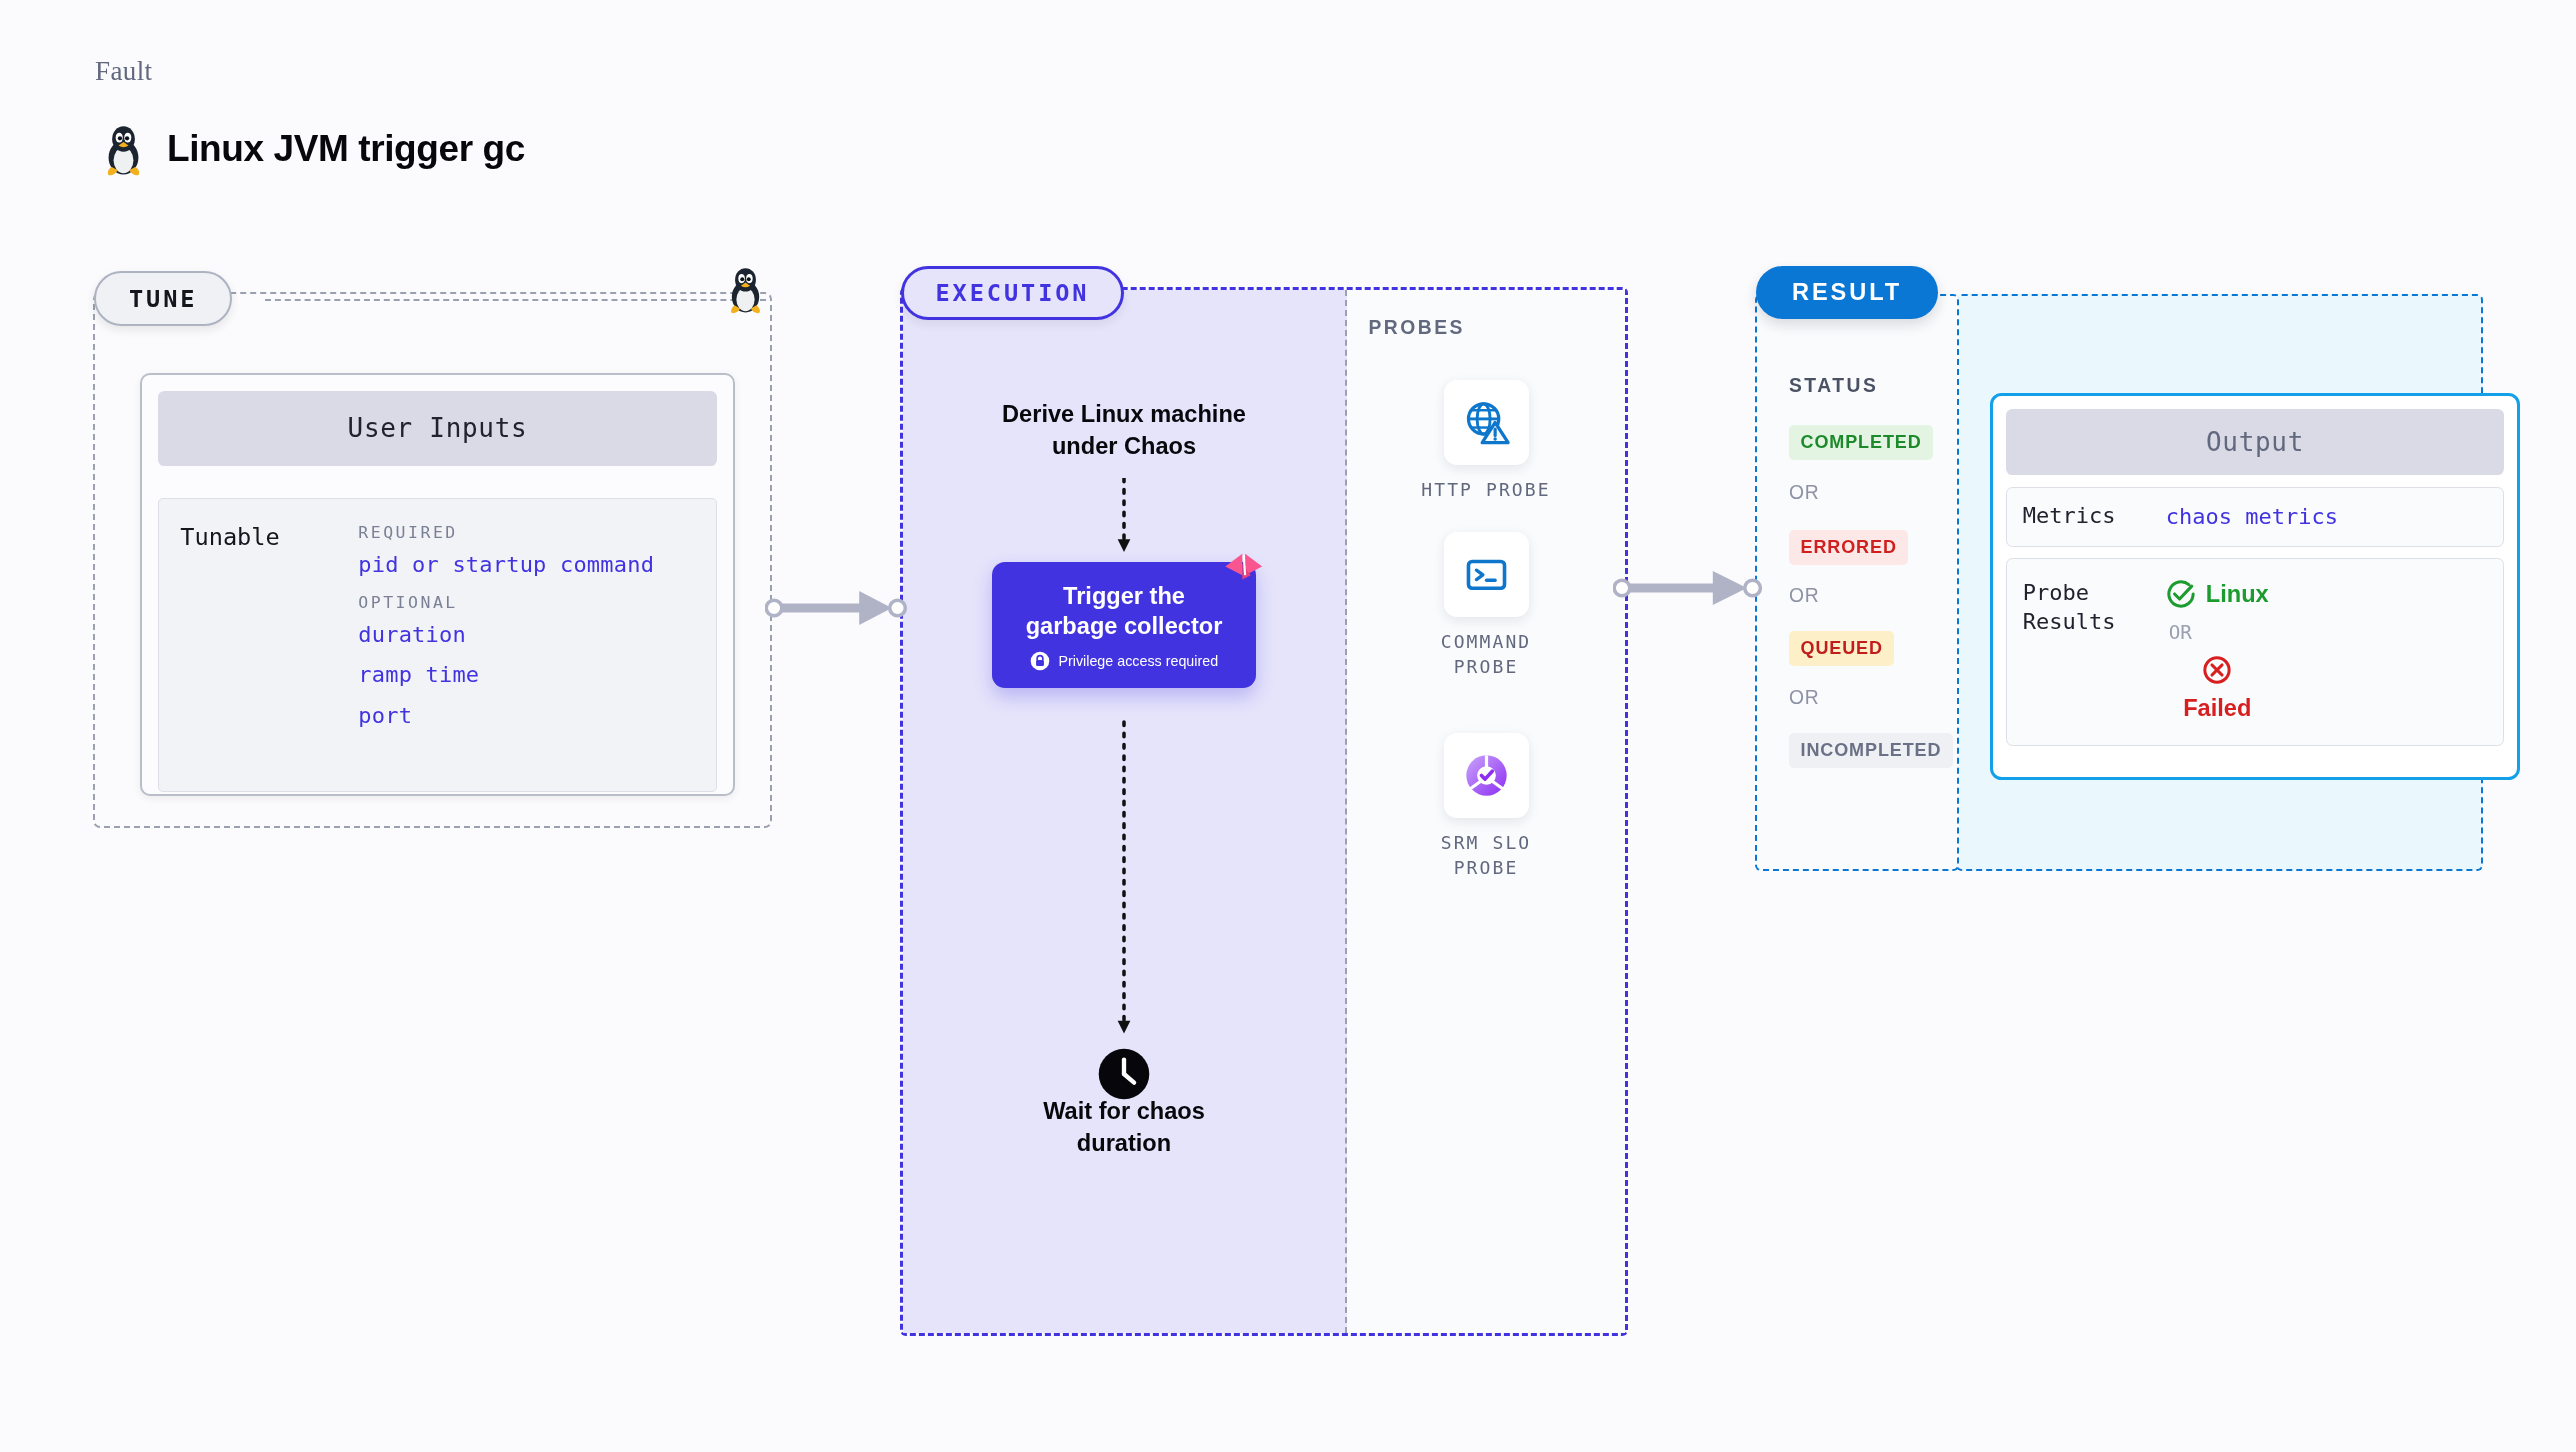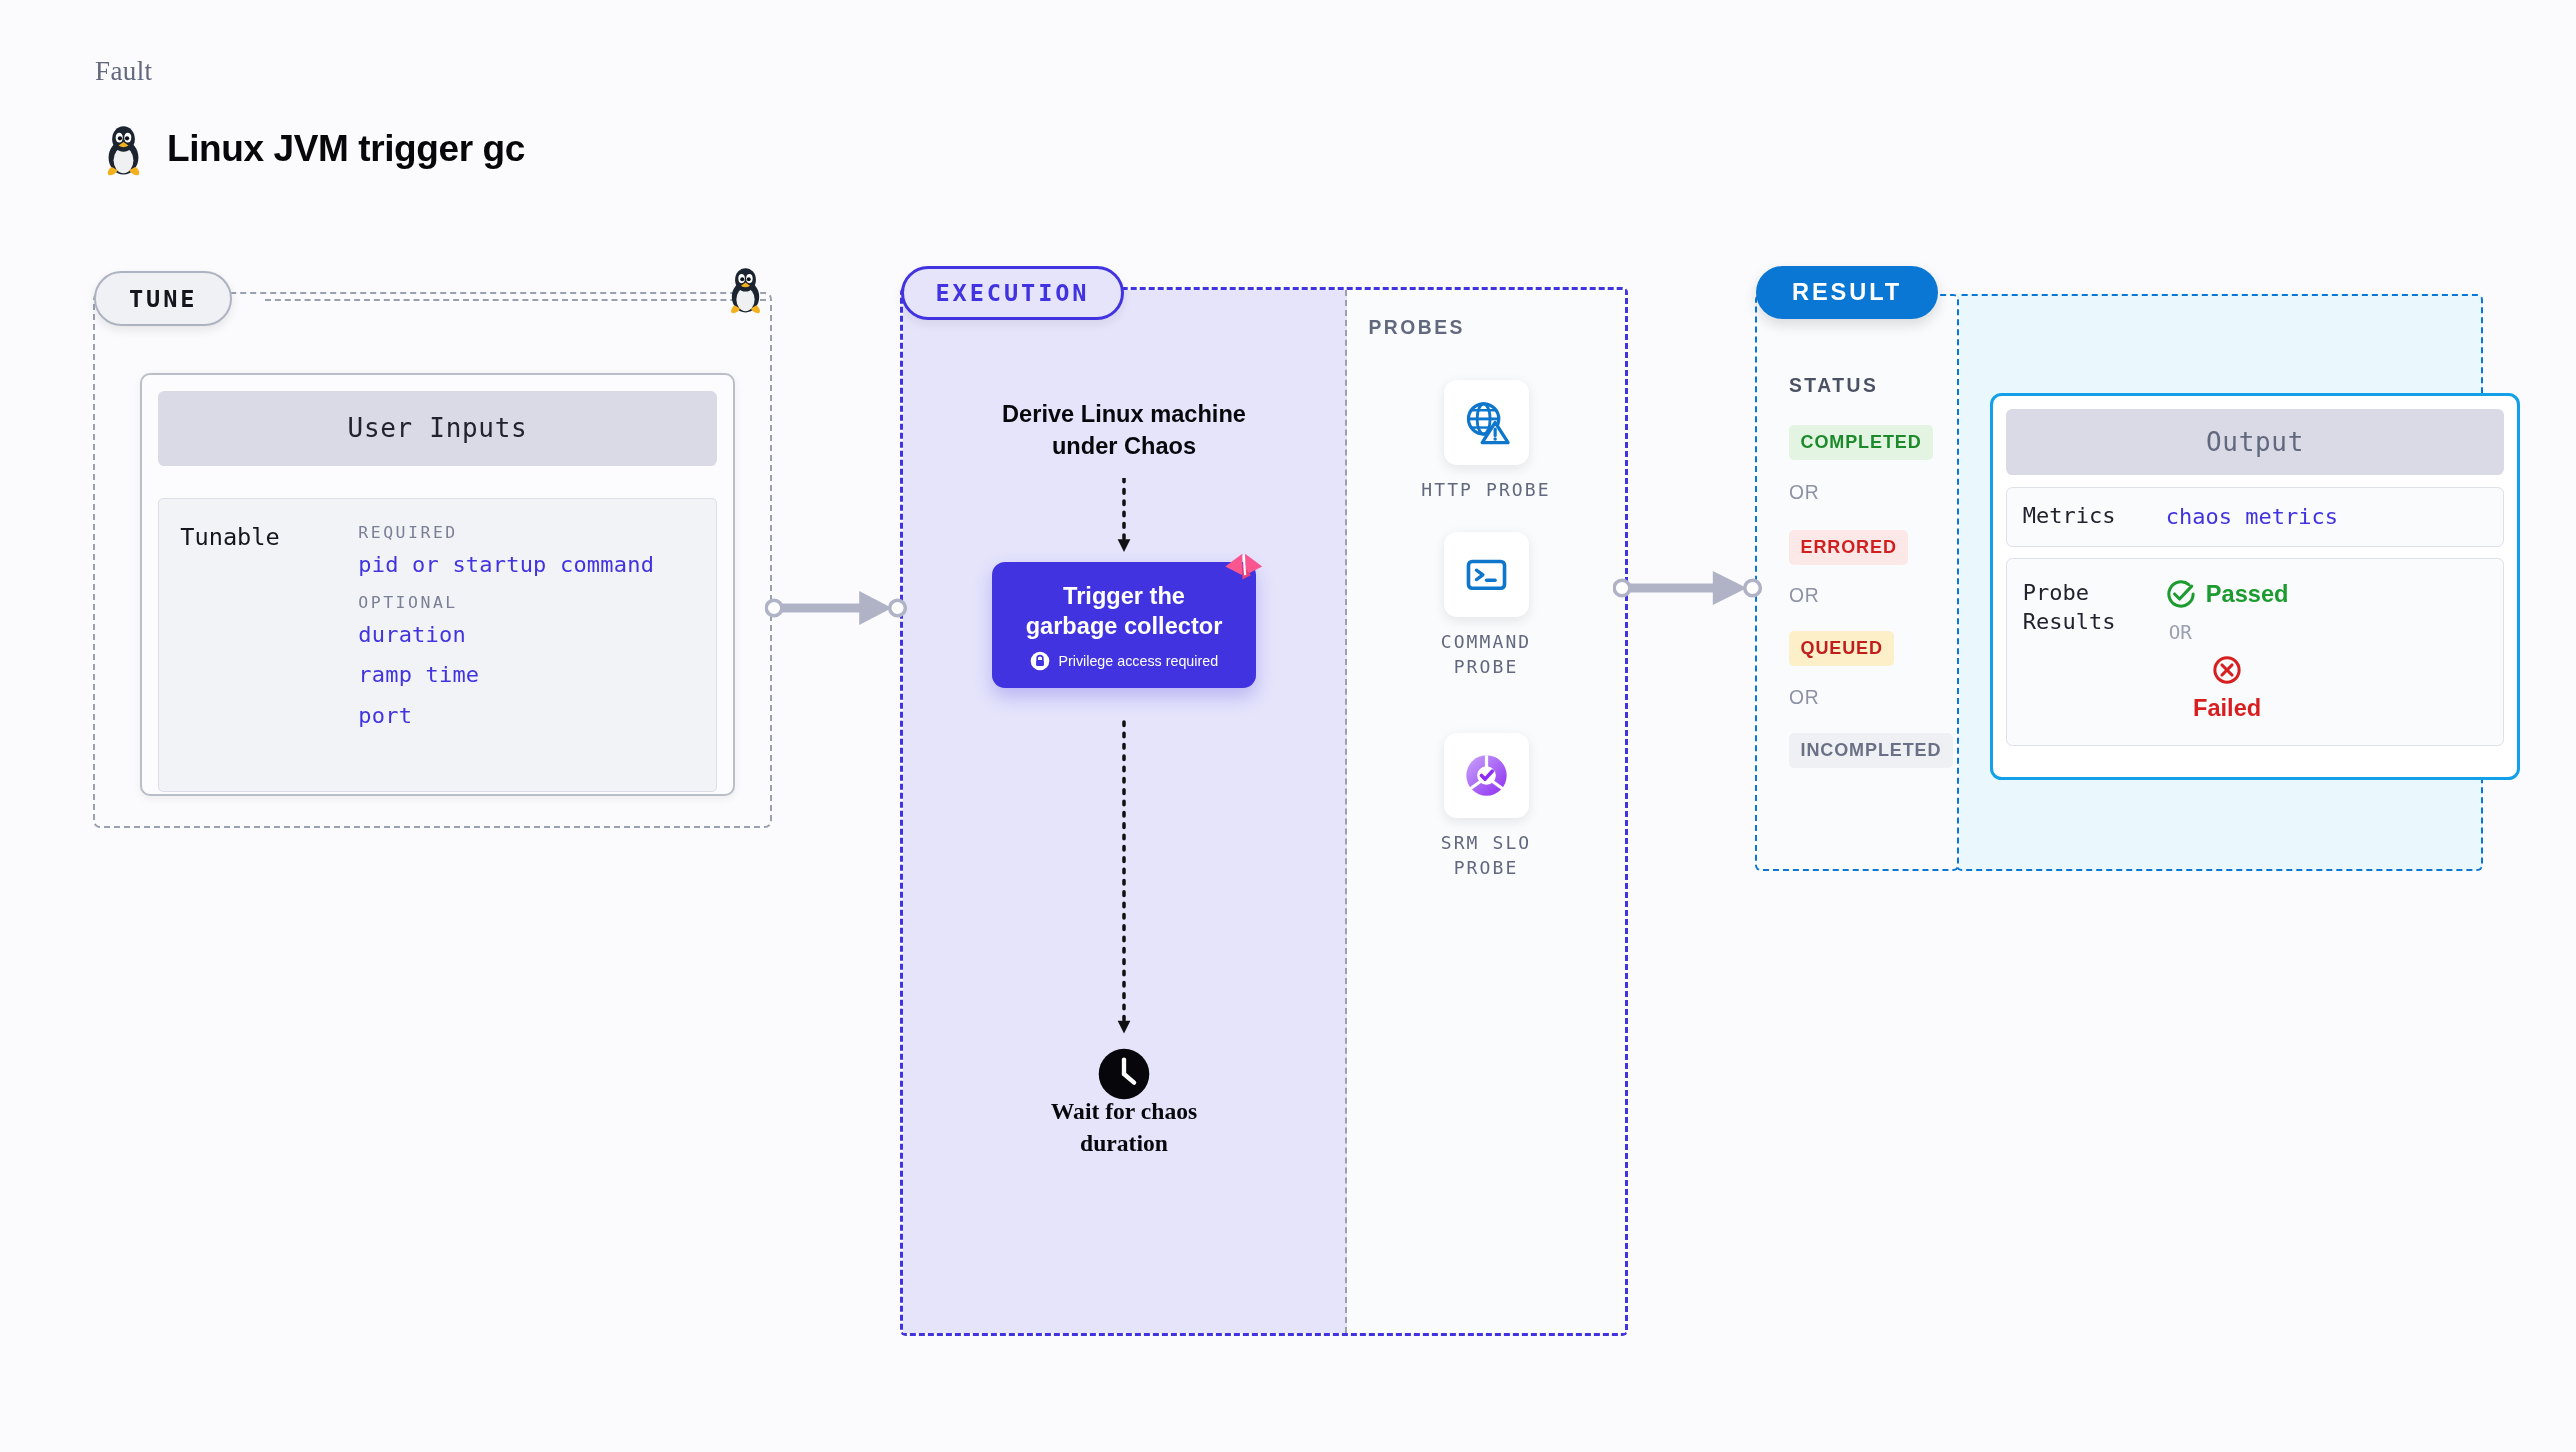--- a/index.html
+++ b/index.html
@@ -209,21 +209,20 @@
     width: 44px; height: 44px;
   }
   #wait-text {
     position: absolute;
     left: 0; right: 0; top: 806px;
     text-align: center;
     font-size: 23.6px;
     font-weight: bold;
     color: #08080c;
     line-height: 1.34;
-    font-family: Liberation Serif, serif;
   }
   #clock-icon { position: absolute; left: 50%; transform: translateX(-50%); top: 758px; }
 
   #probes-label {
     position: absolute;
     left: 21.5px; top: 27px;
     font-size: 19.3px;
     font-weight: bold;
     letter-spacing: 2.5px;
     color: #62697e;
@@ -570,21 +569,21 @@
 
   <div id="probe-results-row">
     <div class="row-key" style="white-space:pre-line;">Probe
 Results</div>
     <div>
       <div class="verdict passed">
         <svg width="30" height="30" viewBox="0 0 42 42">
           <path d="M38 21 A17 17 0 1 1 32 8" fill="none" stroke="#1c9b2e" stroke-width="4.2" stroke-linecap="round"></path>
           <polyline points="12,21 19,28 36,10" fill="none" stroke="#1c9b2e" stroke-width="4.4" stroke-linecap="round" stroke-linejoin="round"></polyline>
         </svg>
-        <span>Passed</span>
+        <span>Linux</span>
       </div>
       <div class="verdict-or">OR</div>
       <div class="verdict failed">
         <svg width="30" height="30" viewBox="0 0 42 42">
           <circle cx="21" cy="21" r="17" fill="none" stroke="#d81f1f" stroke-width="4.2"></circle>
           <line x1="14" y1="14" x2="28" y2="28" stroke="#d81f1f" stroke-width="4.4" stroke-linecap="round"></line>
           <line x1="28" y1="14" x2="14" y2="28" stroke="#d81f1f" stroke-width="4.4" stroke-linecap="round"></line>
         </svg>
         <span>Failed</span>
       </div>

